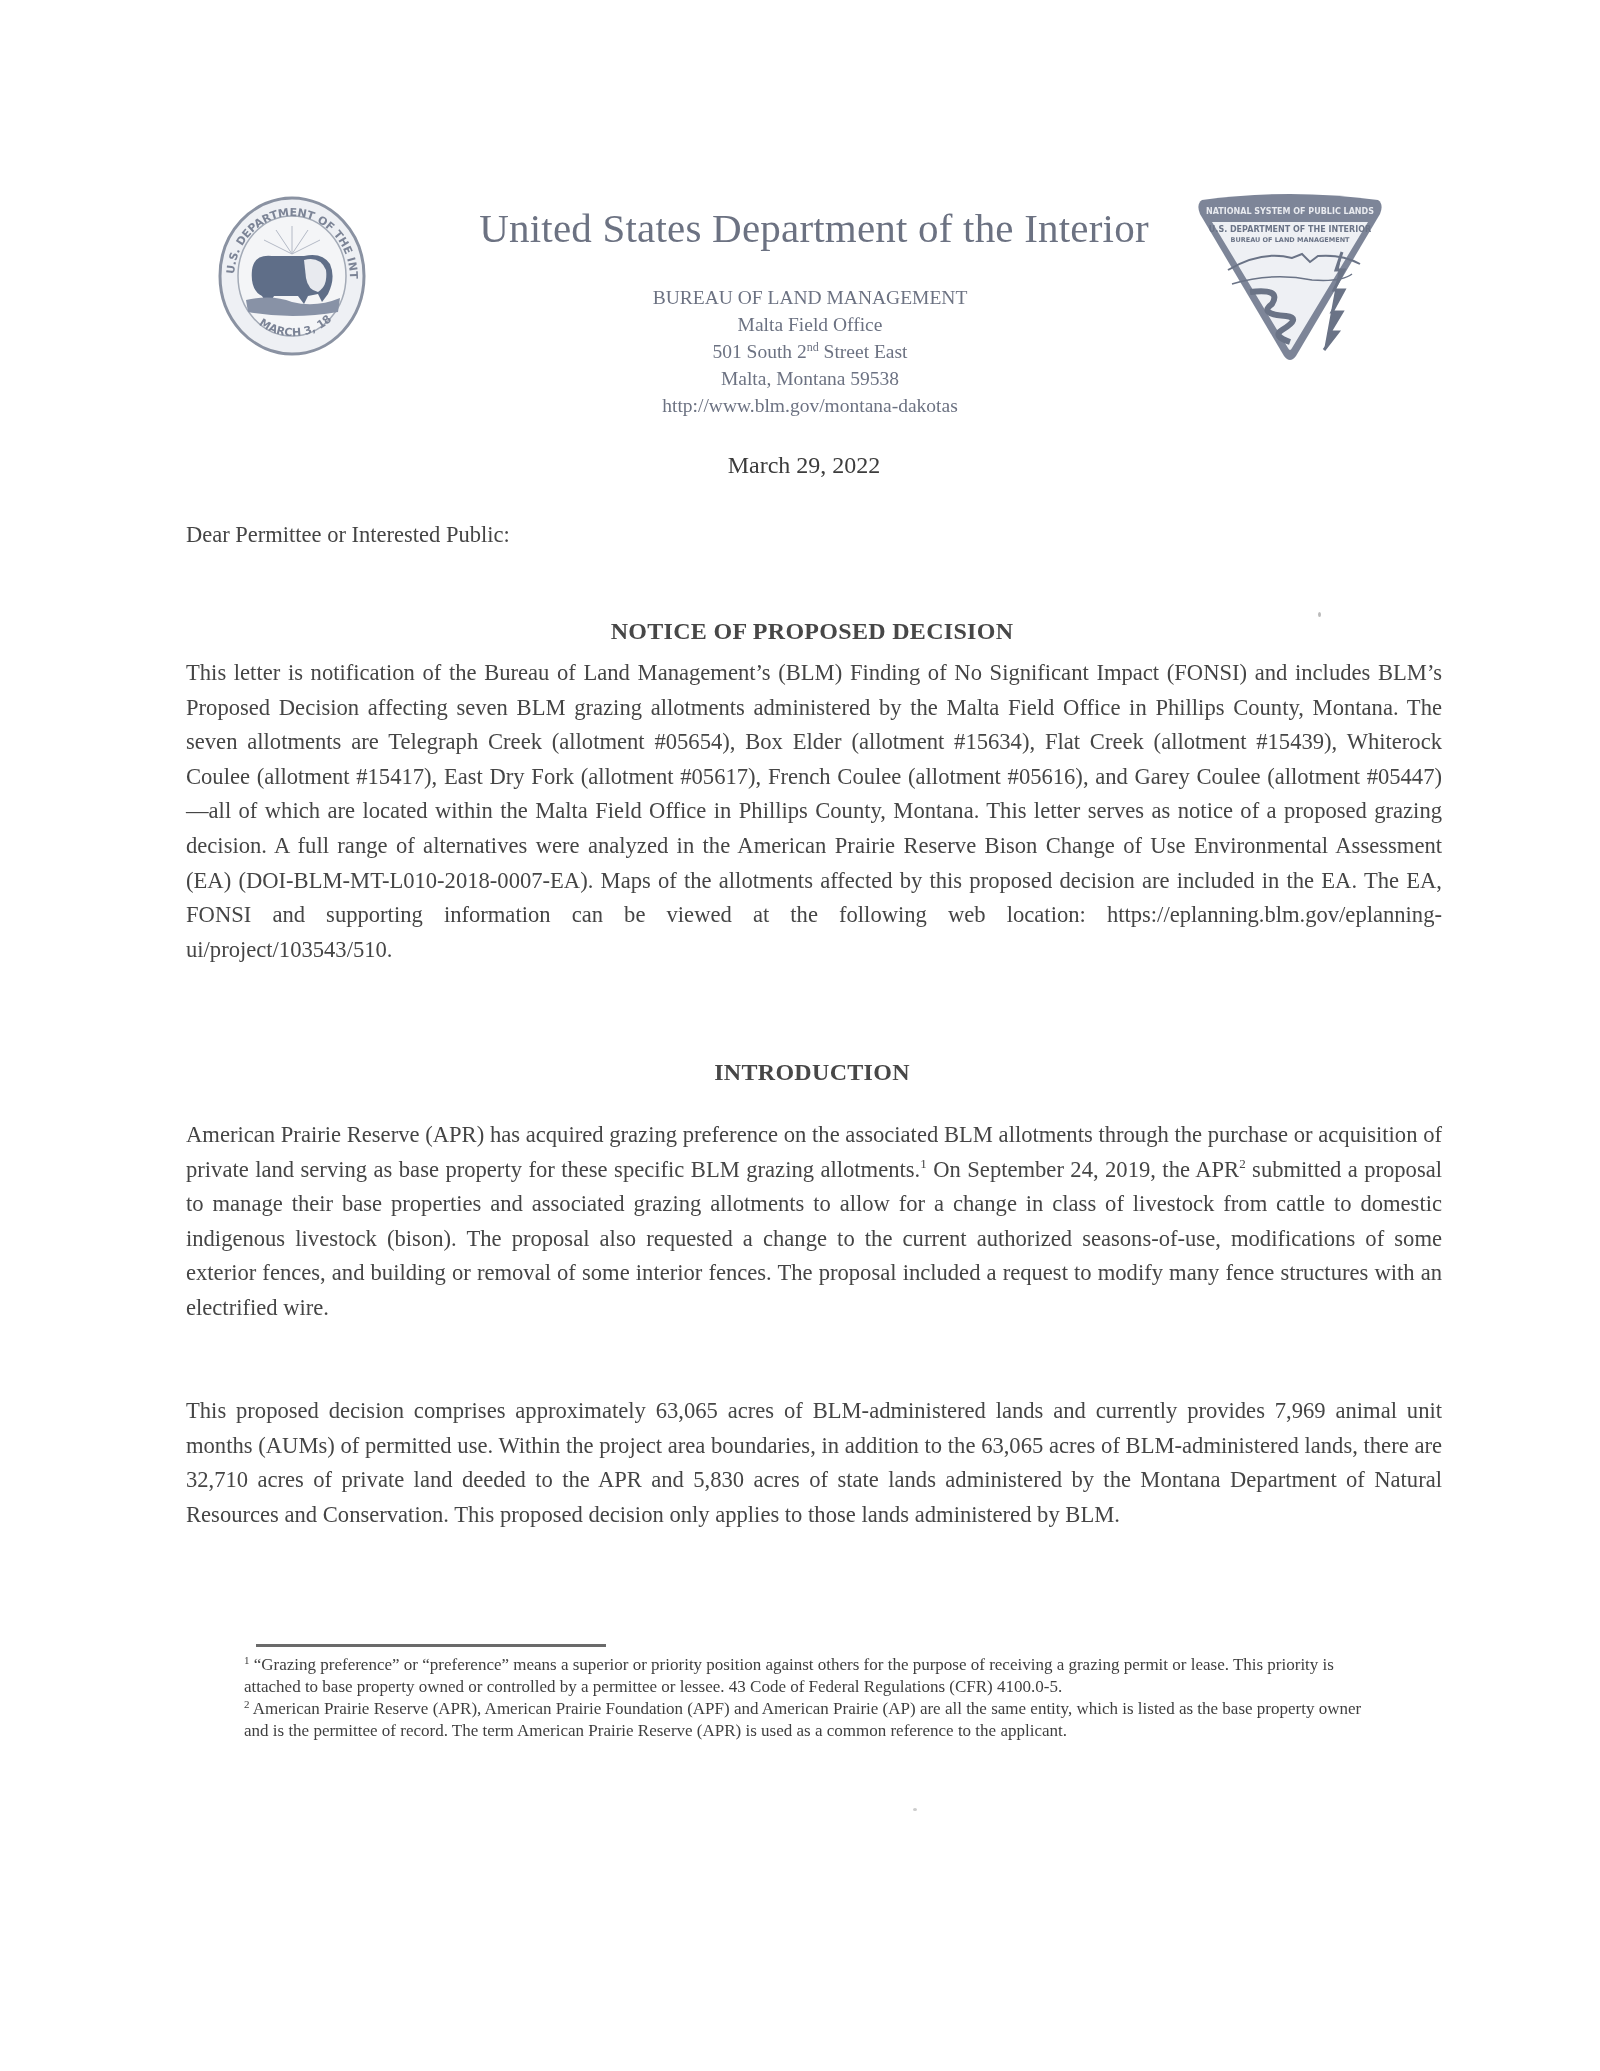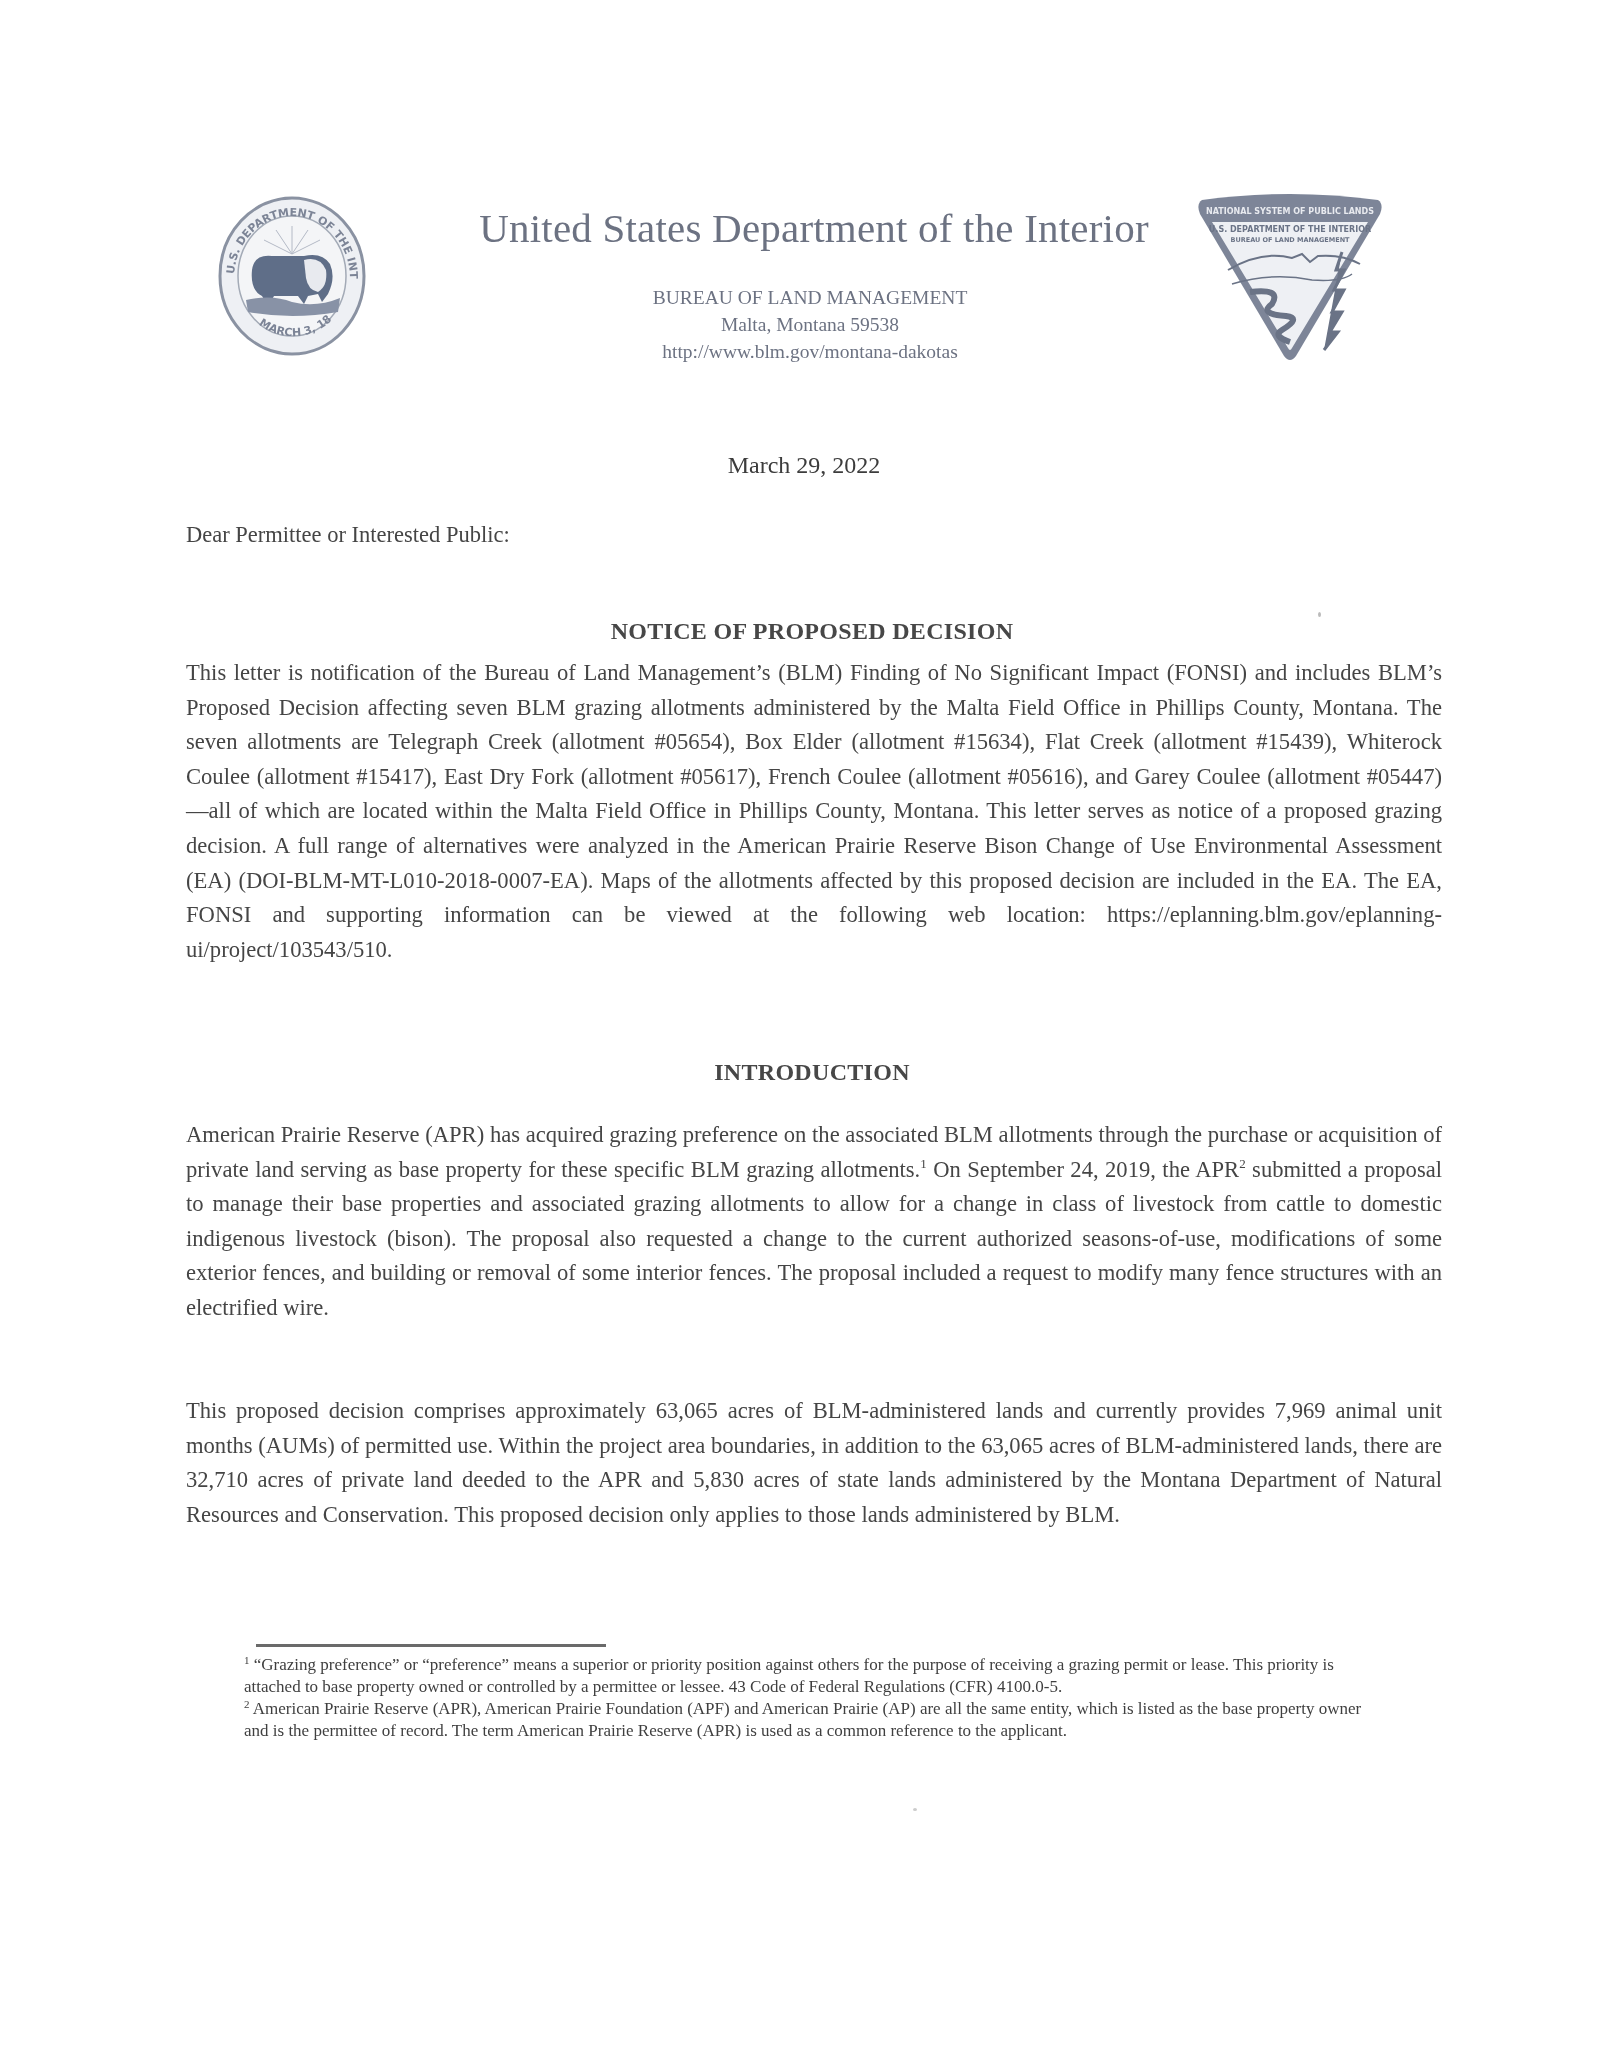--- a/index.html
+++ b/index.html
@@ -139,20 +139,22 @@
 
     <path d="M40,80 Q42,64 60,66 L92,66 Q110,62 118,74 Q124,88 116,104 L110,112 L106,104 L96,106 L92,114 L86,106 L62,106 L56,116 L50,106 Q38,100 40,80 Z" fill="#5f6e88"></path>
     <path d="M92,70 Q108,66 114,80 Q116,96 106,102 Q96,100 94,88 Z" fill="#e8eaef"></path>
     <path d="M34,110 Q60,104 80,112 Q104,118 128,108 L126,122 Q80,130 36,122 Z" fill="#8892a6"></path>
   </svg>
 
   <div class="lh-title">United States Department of the Interior</div>
 
   <div class="lh-block">
     <div>BUREAU OF LAND MANAGEMENT</div>
+    <div>Malta Field Office</div>
+    <div><span>501 South 2</span><sup>nd</sup><span> Street East</span></div>
     <div>Malta, Montana  59538</div>
     <div>http://www.blm.gov/montana-dakotas</div>
   </div>
 
   <svg class="bl-logo" viewBox="0 0 196 170">
     <path d="M10,8 Q98,-4 186,8 Q192,12 188,22 L104,164 Q98,172 92,164 L8,22 Q4,12 10,8 Z" fill="#7d8598"></path>
     <path d="M20,30 L176,30 L100,156 Q98,160 96,156 Z" fill="#eef0f4"></path>
     <text x="98" y="22" font-size="8" fill="#e8eaef" text-anchor="middle" font-family="DejaVu Sans, sans-serif" font-weight="bold">NATIONAL SYSTEM OF PUBLIC LANDS</text>
     <text x="98" y="40" font-size="8" fill="#6a7386" text-anchor="middle" font-family="DejaVu Sans, sans-serif" font-weight="bold">U.S. DEPARTMENT OF THE INTERIOR</text>
     <text x="98" y="50" font-size="6.5" fill="#6a7386" text-anchor="middle" font-family="DejaVu Sans, sans-serif" font-weight="bold">BUREAU OF LAND MANAGEMENT</text>

